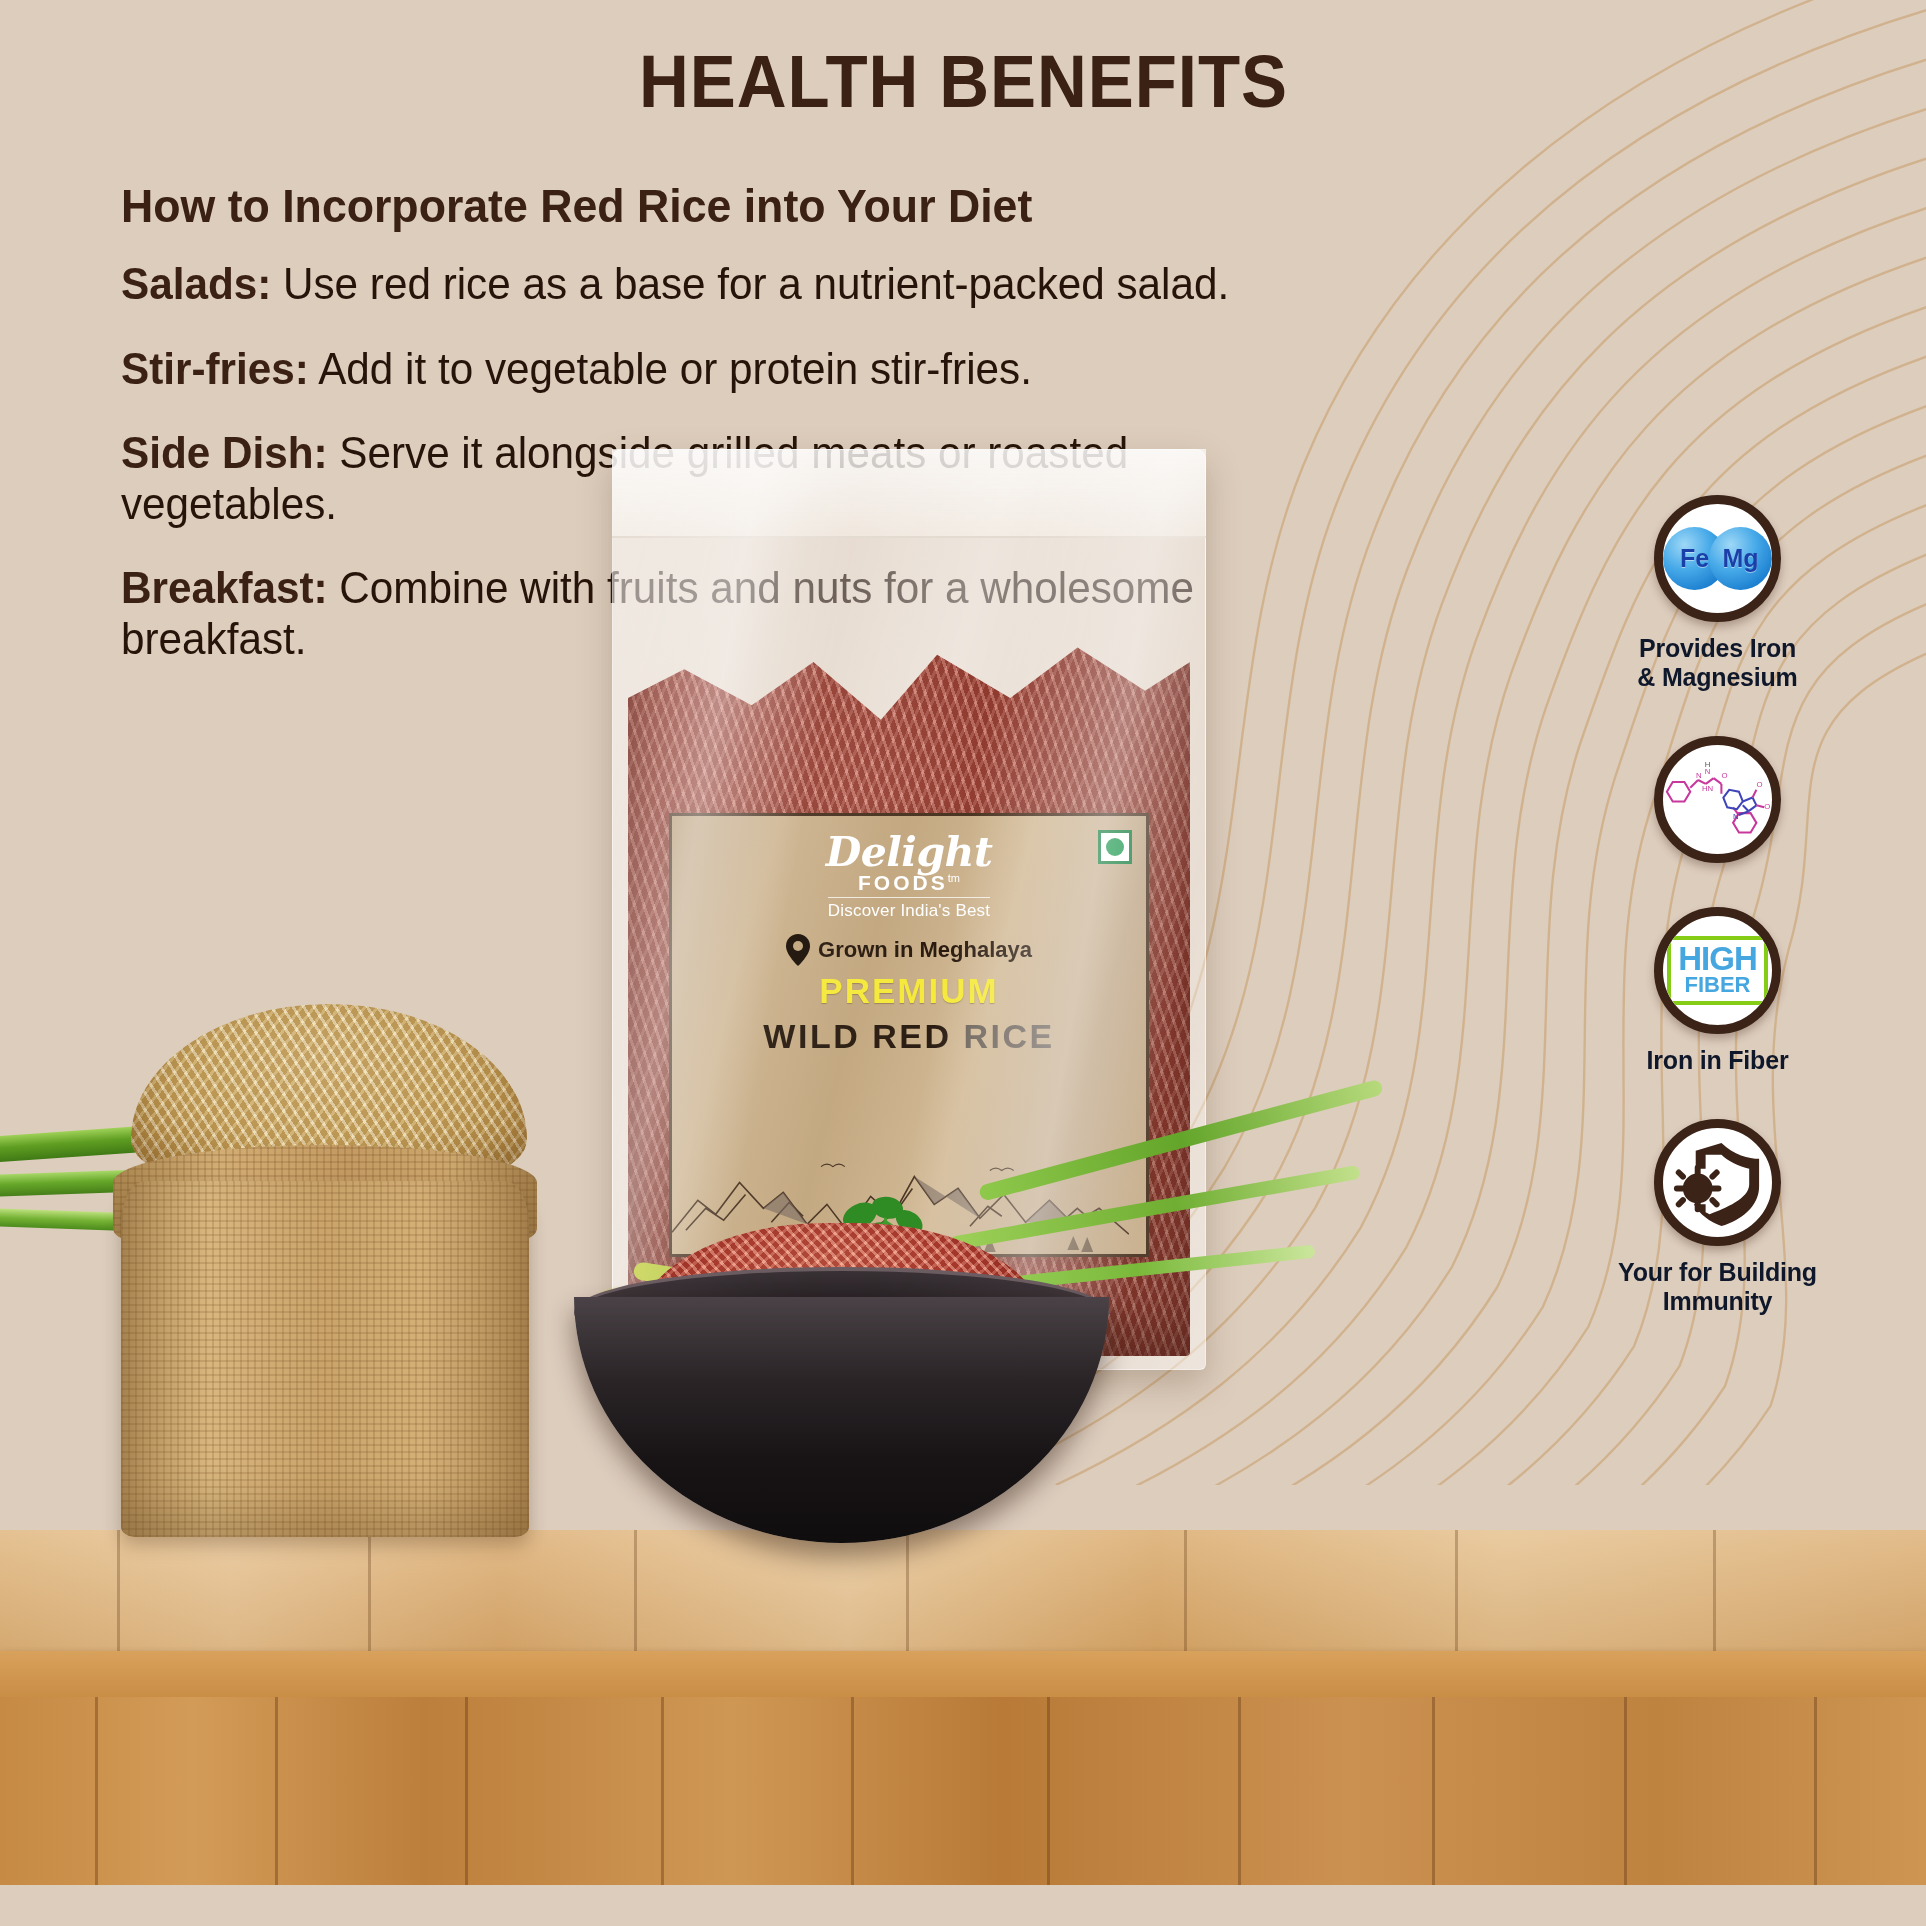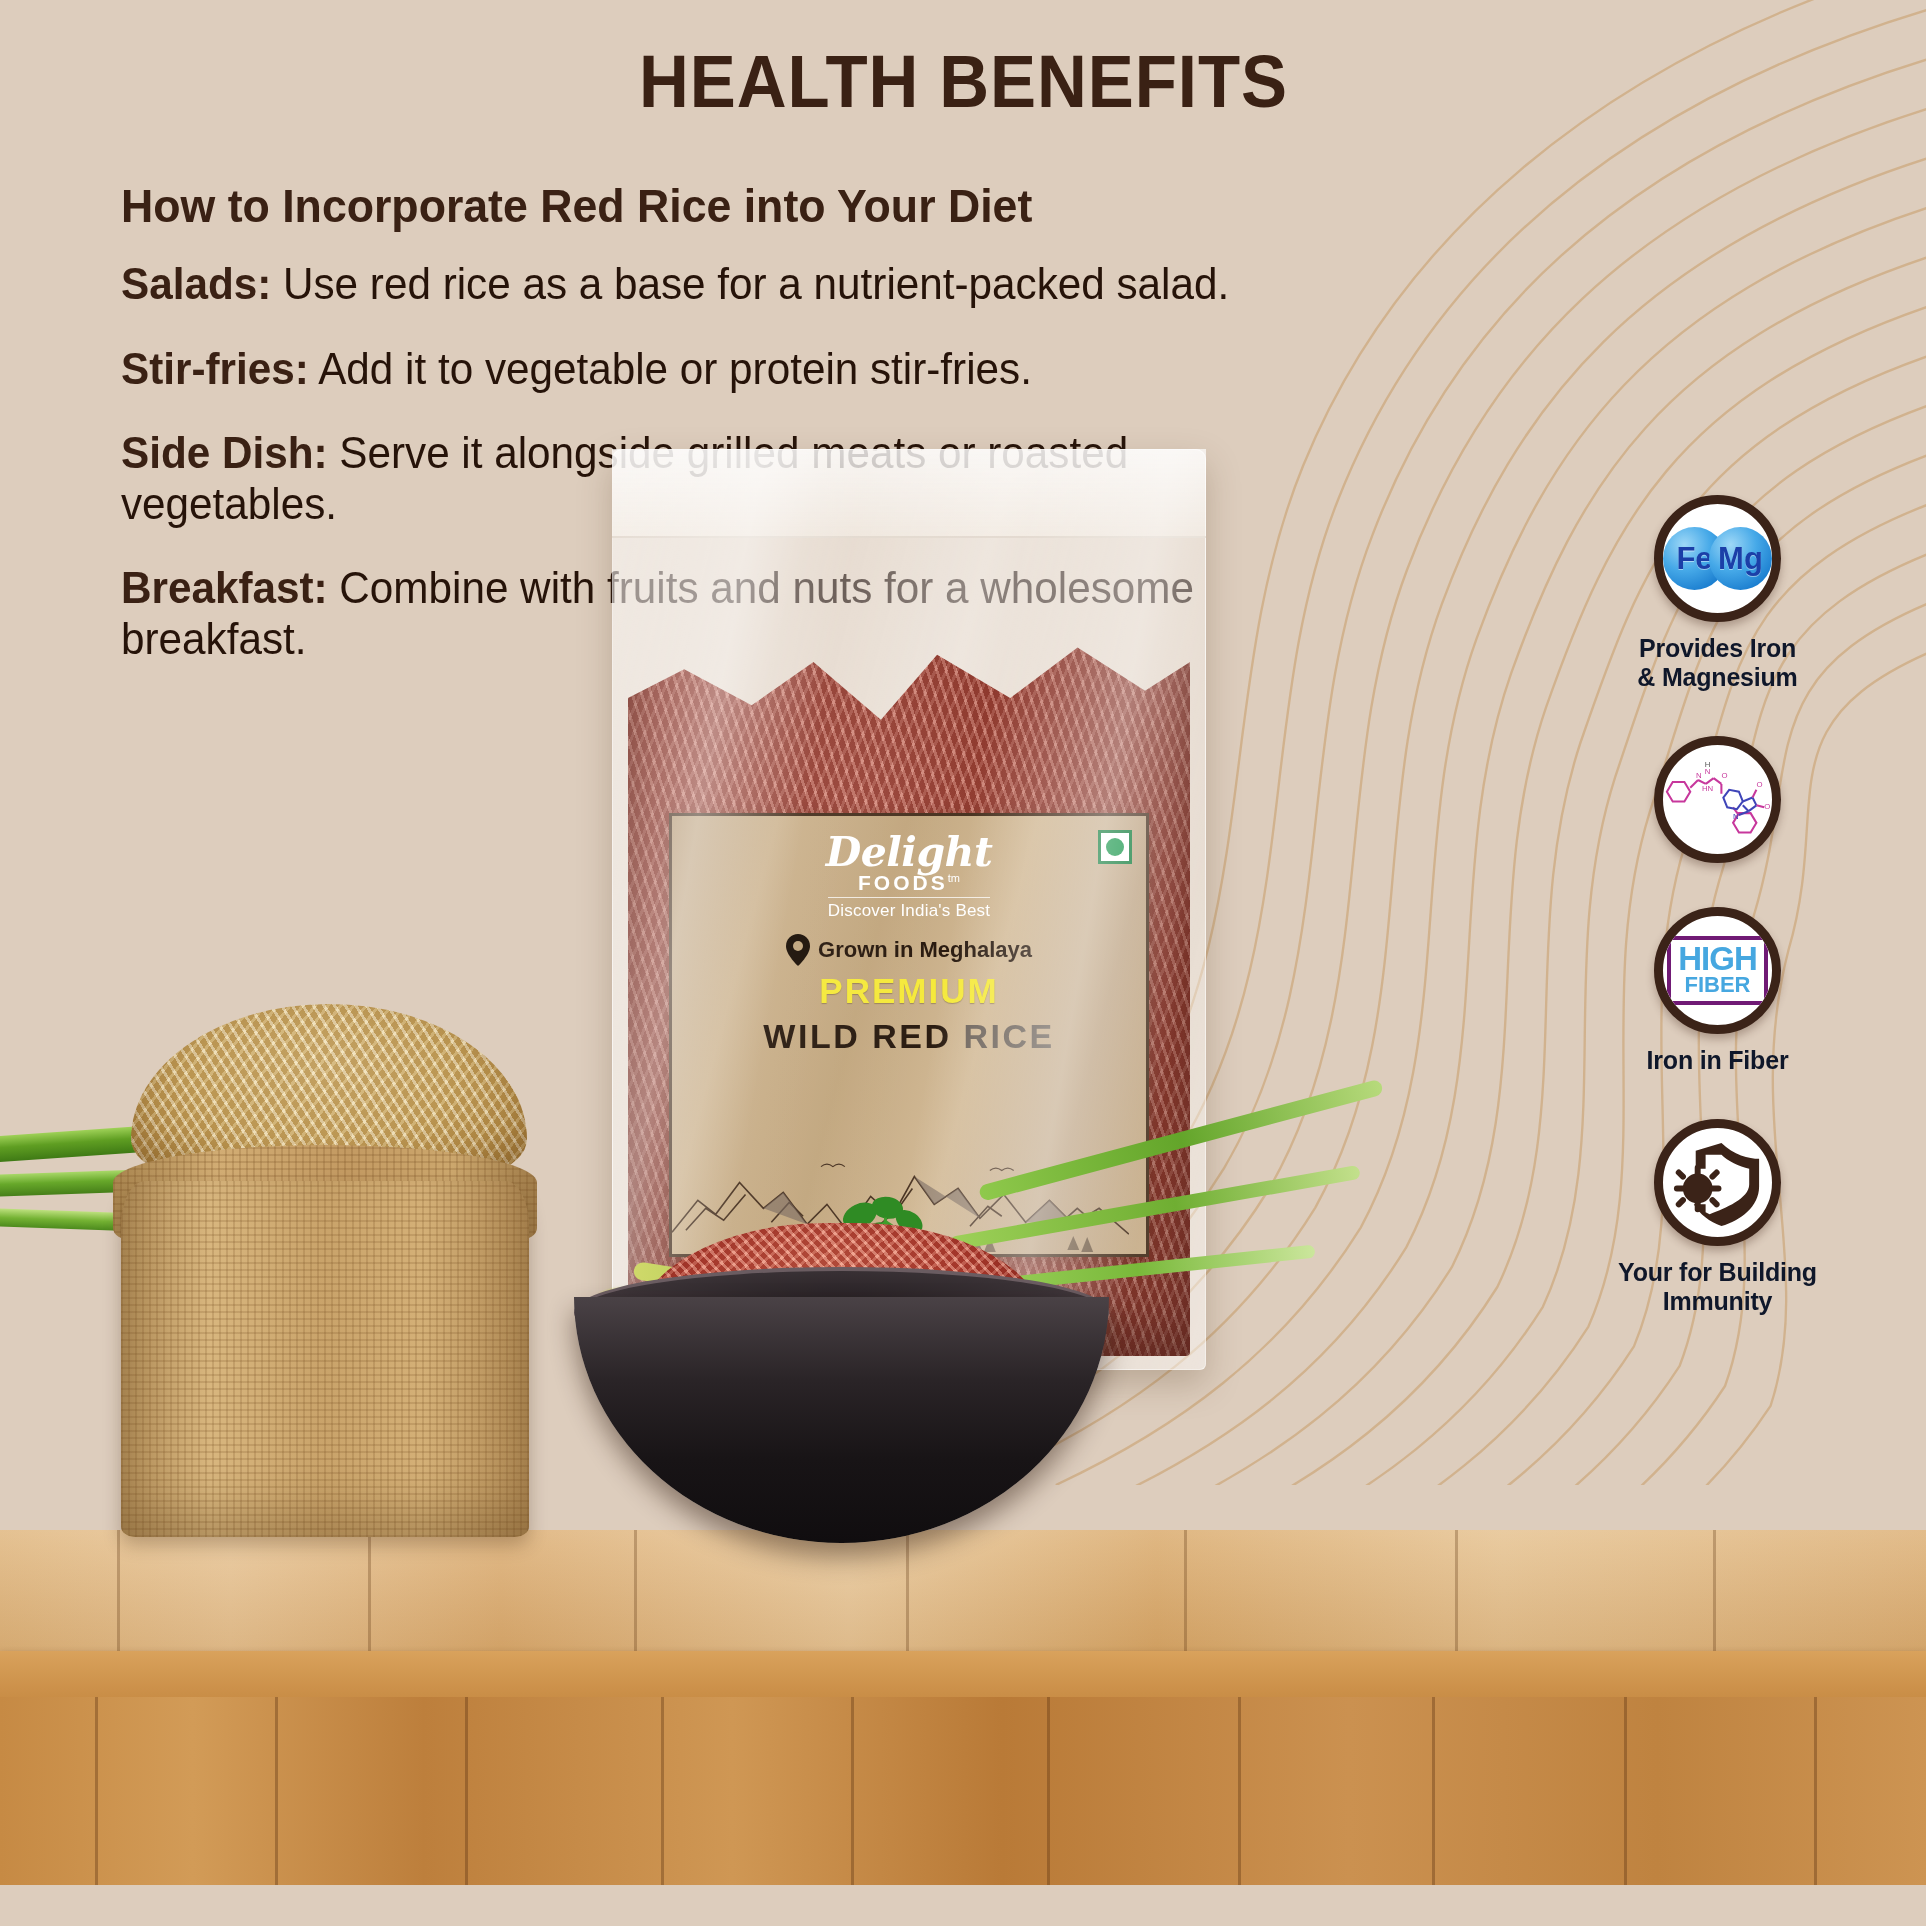--- a/index.html
+++ b/index.html
@@ -56,28 +56,28 @@
     font-size:25px; font-weight:bold; color:#0f172a; line-height:1.16;
     letter-spacing:-0.2px;
   }
 
   
   .femg { position:relative; width:111px; height:63px; }
   .femg .orb {
     position:absolute; top:0; width:63px; height:63px; border-radius:50%;
     background:radial-gradient(circle at 34% 28%, #9ed8f7 0%, #46a9e8 42%, #1c7fd0 78%, #1569b4 100%);
     display:flex; align-items:center; justify-content:center;
-    font-size:31px; font-weight:bold; color:#1b3fa8; text-shadow:0 1px 0 rgba(255,255,255,.45);
+    font-size:25px; font-weight:bold; color:#1b3fa8; text-shadow:0 1px 0 rgba(255,255,255,.45);
   }
   .femg .o1 { left:0; }
   .femg .o2 { right:0; }
 
   
   .fiberstamp {
-    border:4px solid #701a75; padding:3px 7px 5px 7px;
+    border:4px solid #84cc16; padding:3px 7px 5px 7px;
     line-height:0.95; text-align:center; color:#46a7e0;
     font-weight:bold; font-family:"Liberation Sans", sans-serif;
   }
   .fiberstamp .l1 { font-size:33px; letter-spacing:-1px; display:block; }
   .fiberstamp .l2 { font-size:22px; letter-spacing:0px; display:block; }
 
   
   .table-top {
     position:absolute; left:0; right:0; bottom:230px; height:125px;
     background:

